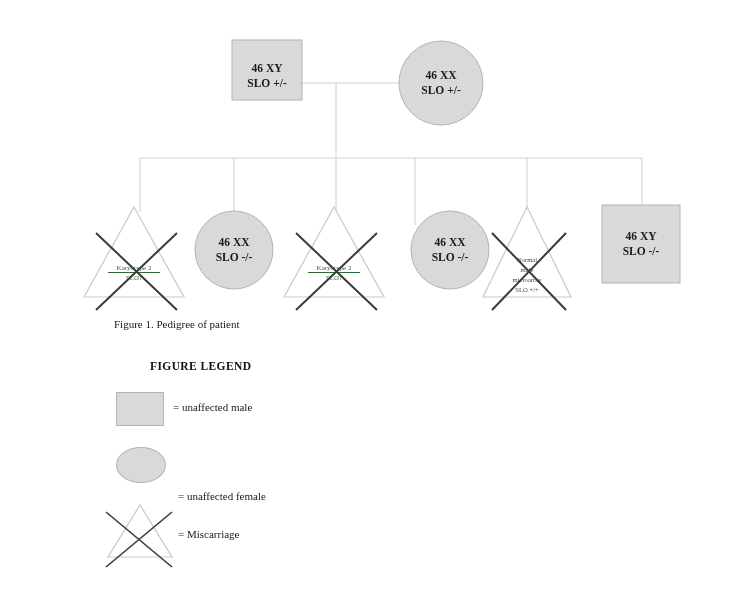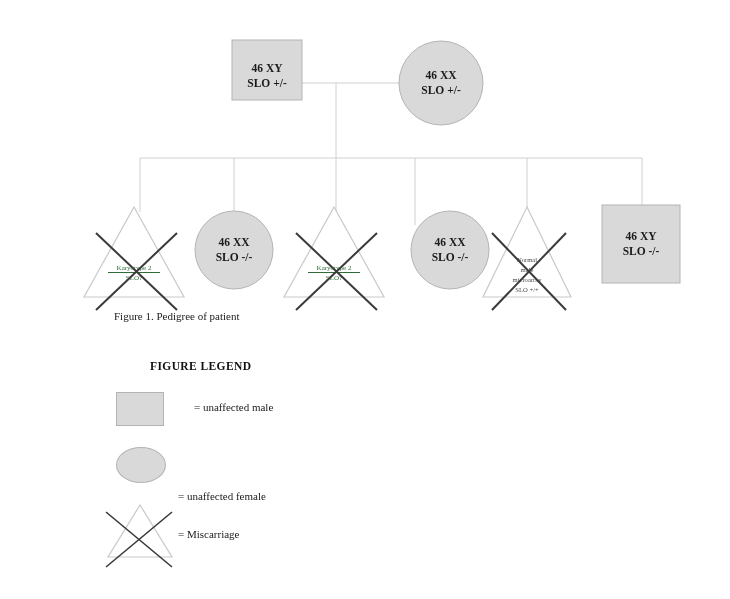--- a/index.html
+++ b/index.html
@@ -170,25 +170,25 @@
     <g>
       <polygon points="140,505 172,557 108,557" fill="#ffffff" stroke="#c9c9c9" stroke-width="1.2"></polygon>
       <g stroke="#3a3a3a" stroke-width="1.6">
         <line x1="106" y1="512" x2="172" y2="567"></line>
         <line x1="172" y1="512" x2="106" y2="567"></line>
       </g>
     </g>
 
   </svg>
 
-  <div class="caption-text" style="left:114px; top:310px;">Figure 1. Pedigree of patient</div>
+  <div class="caption-text" style="left:114px; top:318px;">Figure 1. Pedigree of patient</div>
 
   <div class="legend-title" style="left:114px; top:360px;margin-left:36px;">FIGURE LEGEND</div>
 
   <div class="legend-square" style="left:116px; top:392px; width:48px; height:34px;"></div>
-  <div class="legend-text" style="left:173px; top:401px;margin-left:21px;">= unaffected male</div>
+  <div class="legend-text" style="left:173px; top:401px;">= unaffected male</div>
 
   <div class="legend-circle" style="left:116px; top:447px; width:50px; height:36px;"></div>
   <div class="legend-text" style="left:178px; top:458px;margin-top:32px;">= unaffected female</div>
 
   <div class="legend-text" style="left:178px; top:528px;">= Miscarriage</div>
 
 </div>
 
 </body></html>

